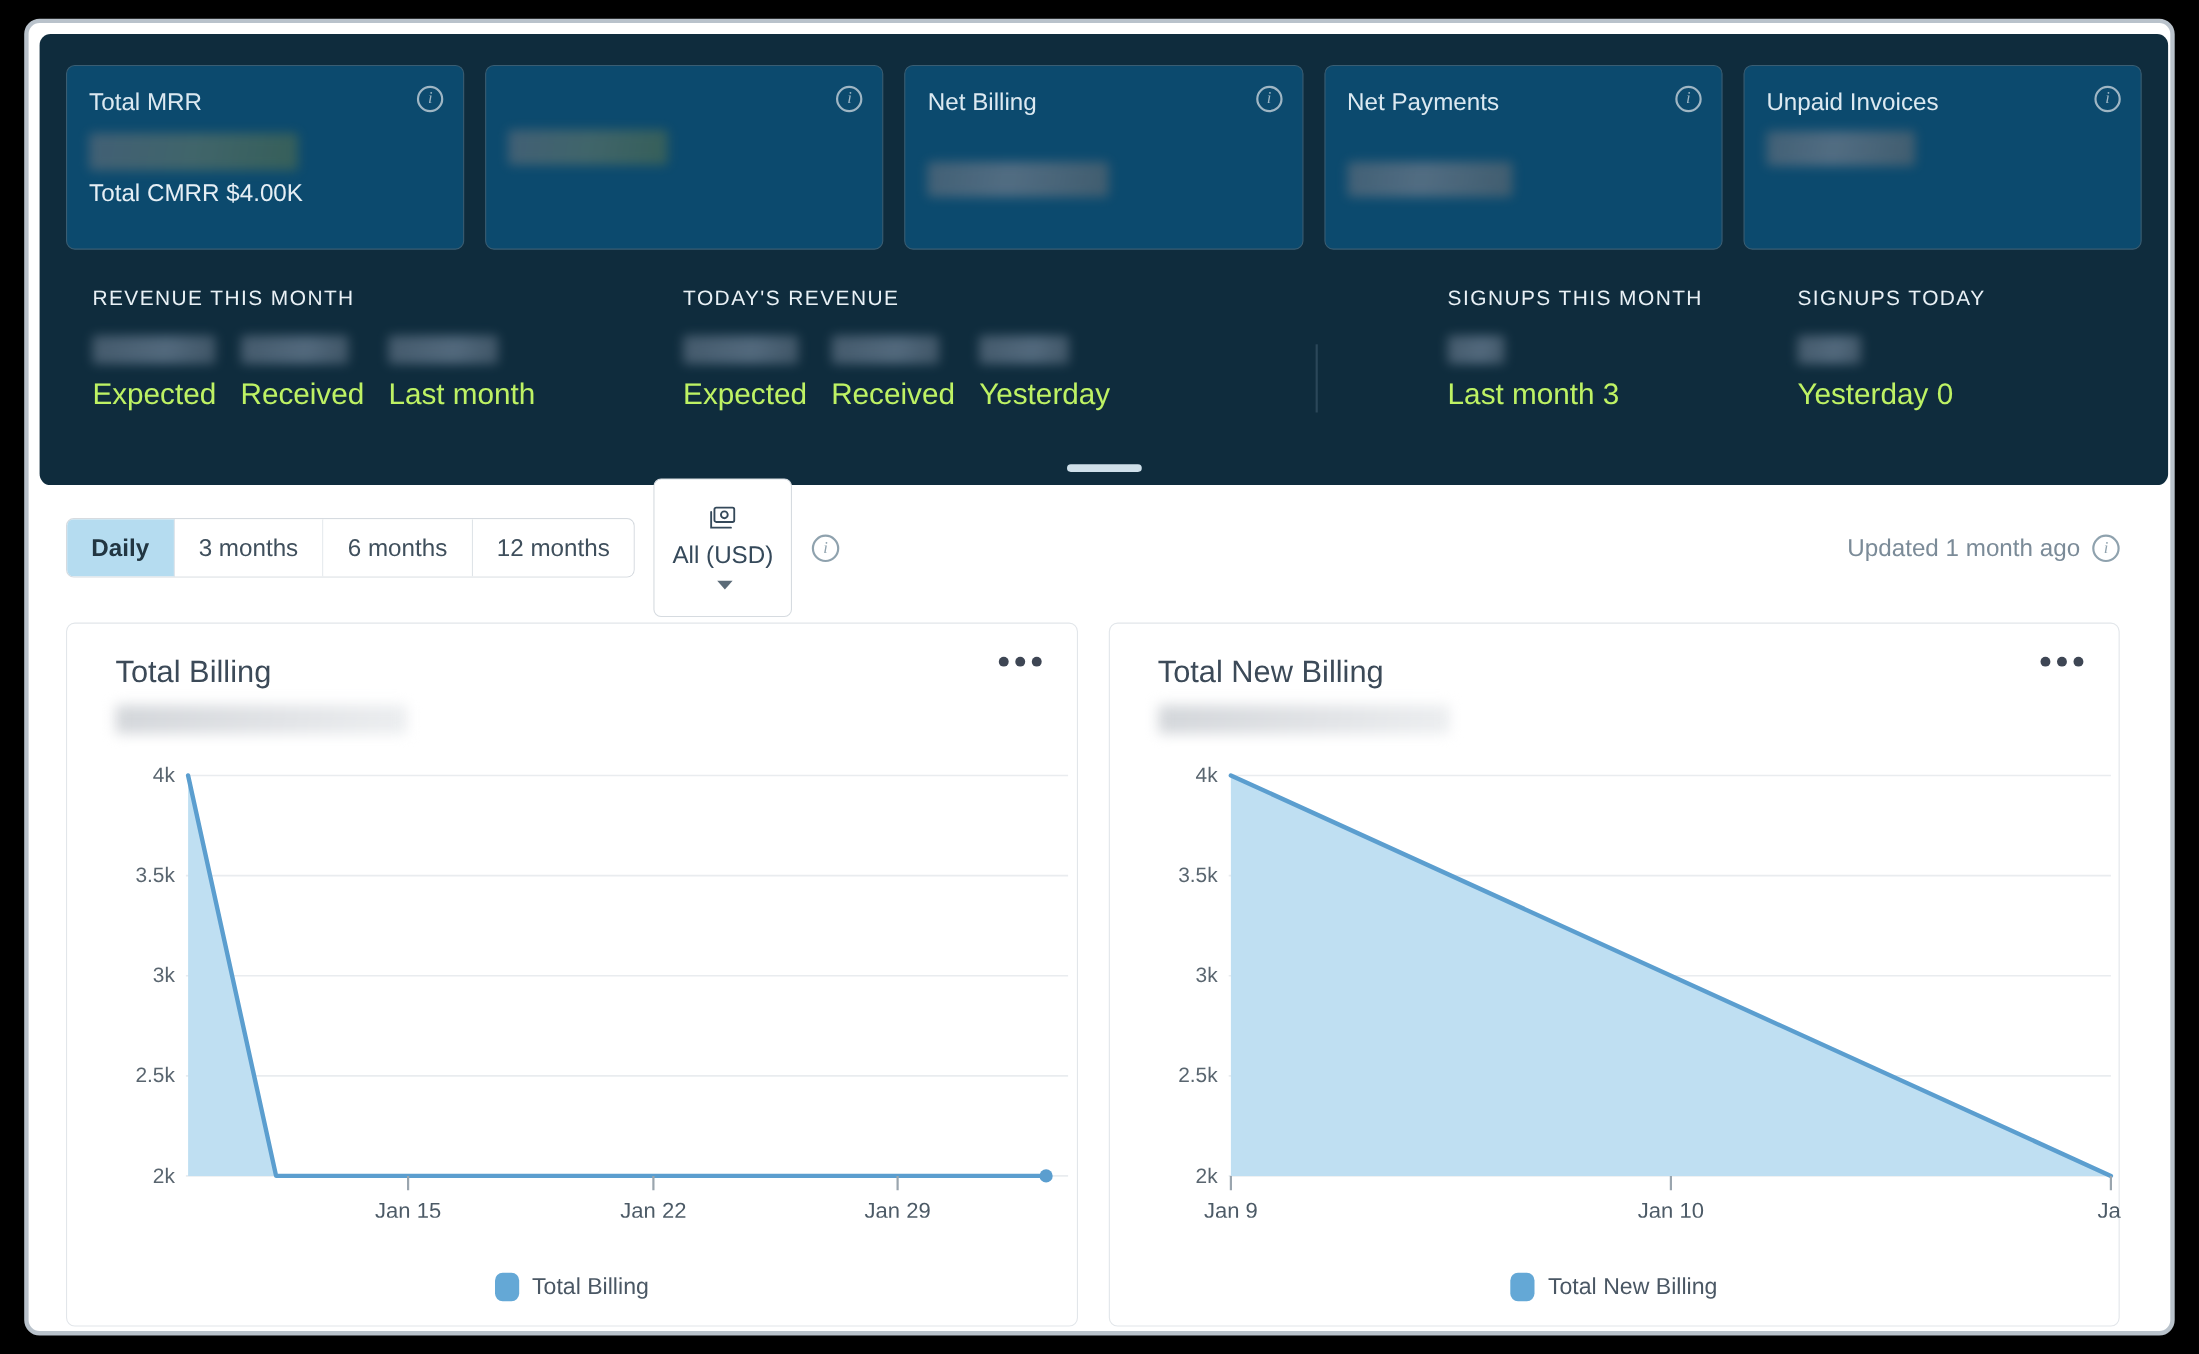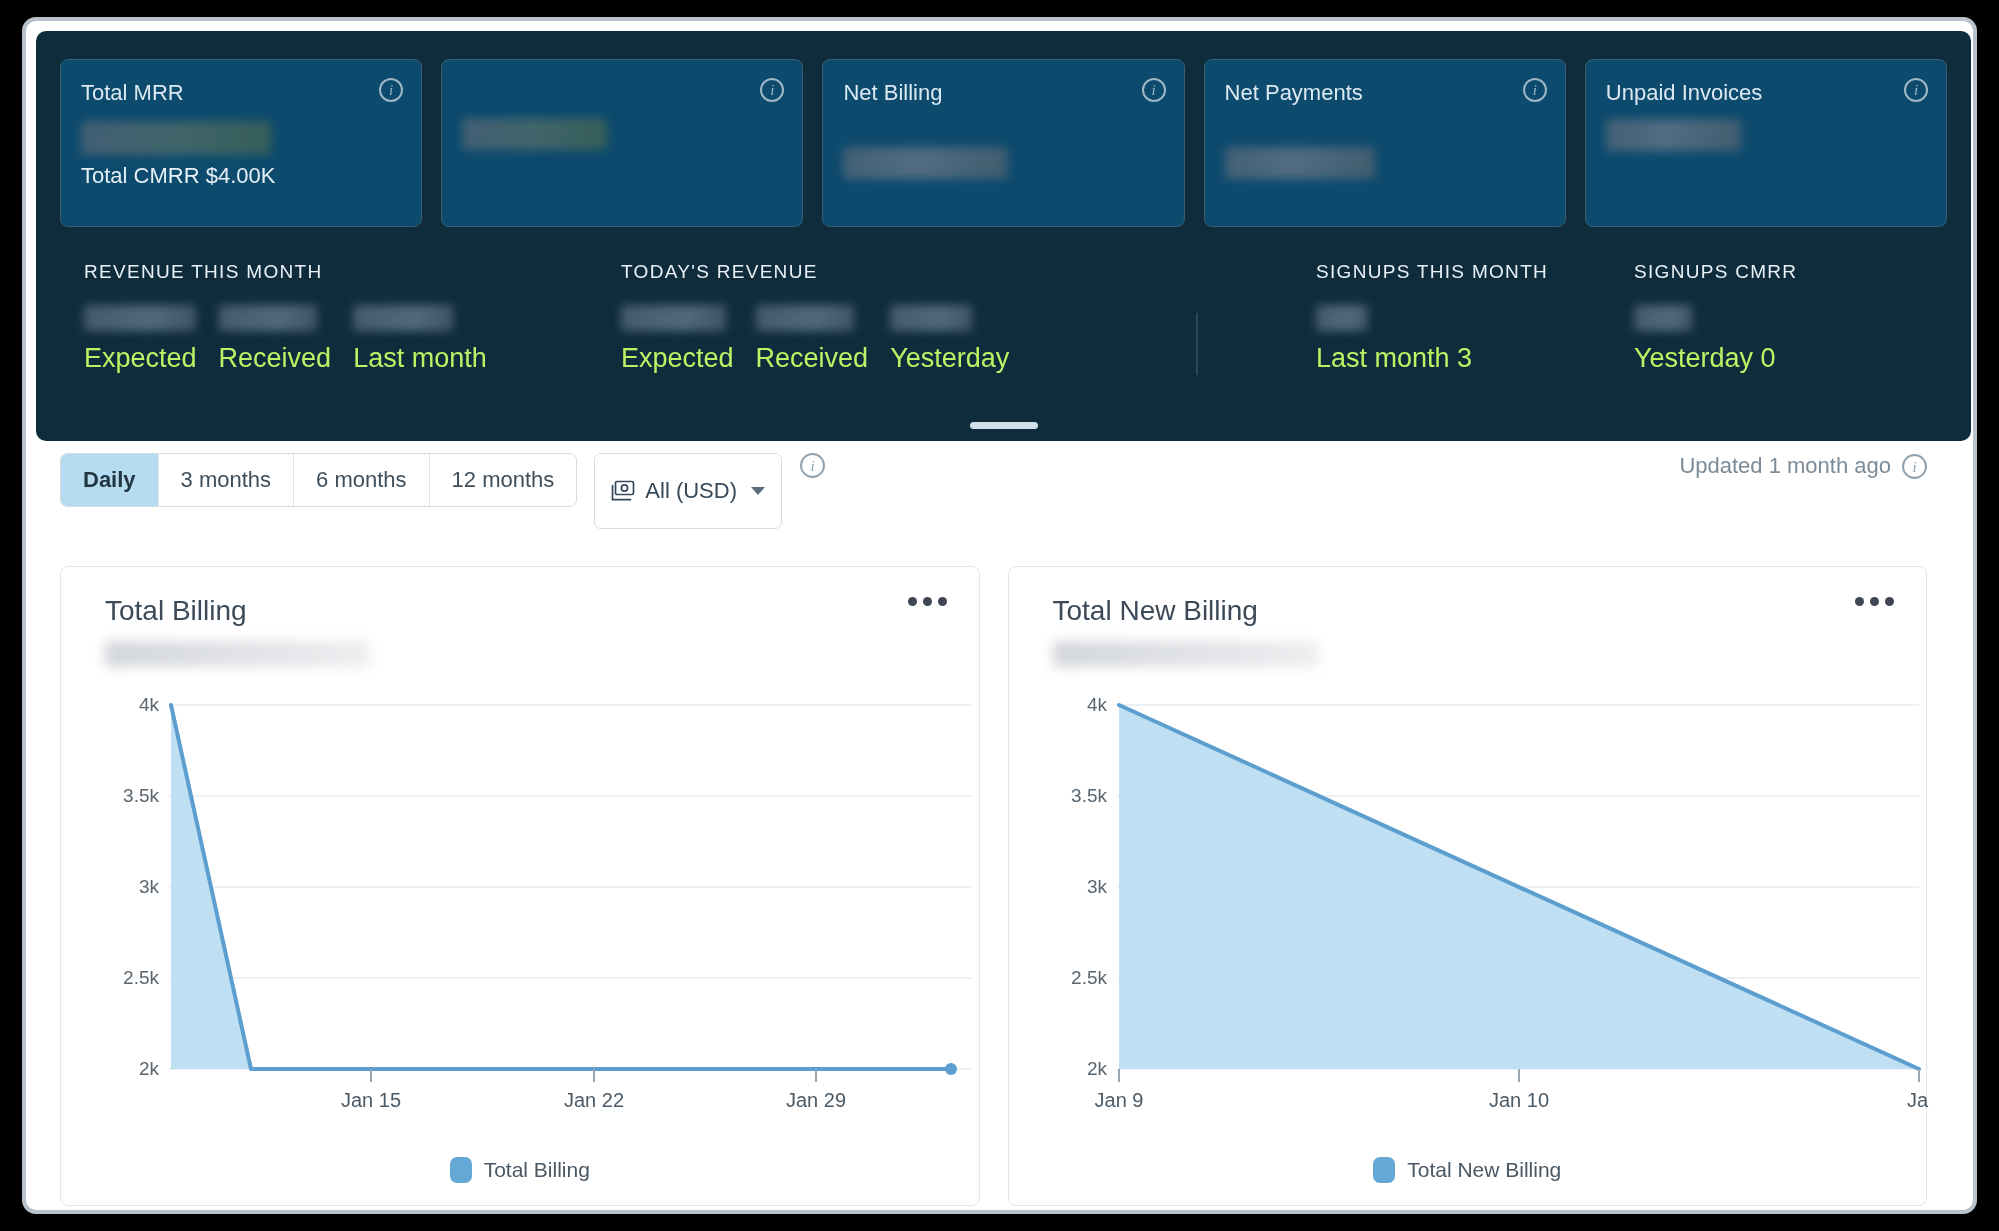--- a/index.html
+++ b/index.html
@@ -120,21 +120,21 @@
     border-radius: 4px;
     background: #cfe0ea;
     cursor: grab;
   }
   
   .toolbar {
     position: absolute;
     left: 0; top: 432px;
     width: 1935px; height: 90px;
     display: flex;
-    align-items: flex-start;
+    align-items: center;
     padding: 0 34px 0 34px;
   }
   .segmented {
     display: flex;
     border-radius: 7px;
     overflow: hidden;
     border: 1px solid #d6dbe0;
   }
   .seg {
     padding: 13px 22px;
@@ -156,20 +156,21 @@
     display: flex;
     align-items: center;
     gap: 10px;
     padding: 24px 16px;
     background: #fff;
     border: 1px solid #d6dbe0;
     border-radius: 7px;
     font-size: 22px;
     color: #35495a;
     cursor: pointer;
+    flex-direction: column;
   }
   .caret {
     width: 0; height: 0;
     border-left: 7px solid transparent;
     border-right: 7px solid transparent;
     border-top: 8px solid #5b6b78;
     margin-left: 4px;
   }
   .tb-info {
     margin-left: 18px;
@@ -336,21 +337,21 @@
         <div class="mgroup-title">SIGNUPS THIS MONTH</div>
         <div class="mitems">
           <div class="mitem">
             <div class="mval" style="width:52px;"></div>
             <div class="mlabel">Last month 3</div>
           </div>
         </div>
       </div>
 
       <div class="mgroup" style="left:1598px;top:0;">
-        <div class="mgroup-title">SIGNUPS CMRR</div>
+        <div class="mgroup-title">SIGNUPS TODAY</div>
         <div class="mitems">
           <div class="mitem">
             <div class="mval" style="width:58px;"></div>
             <div class="mlabel">Yesterday 0</div>
           </div>
         </div>
       </div>
 
     </div>
 

